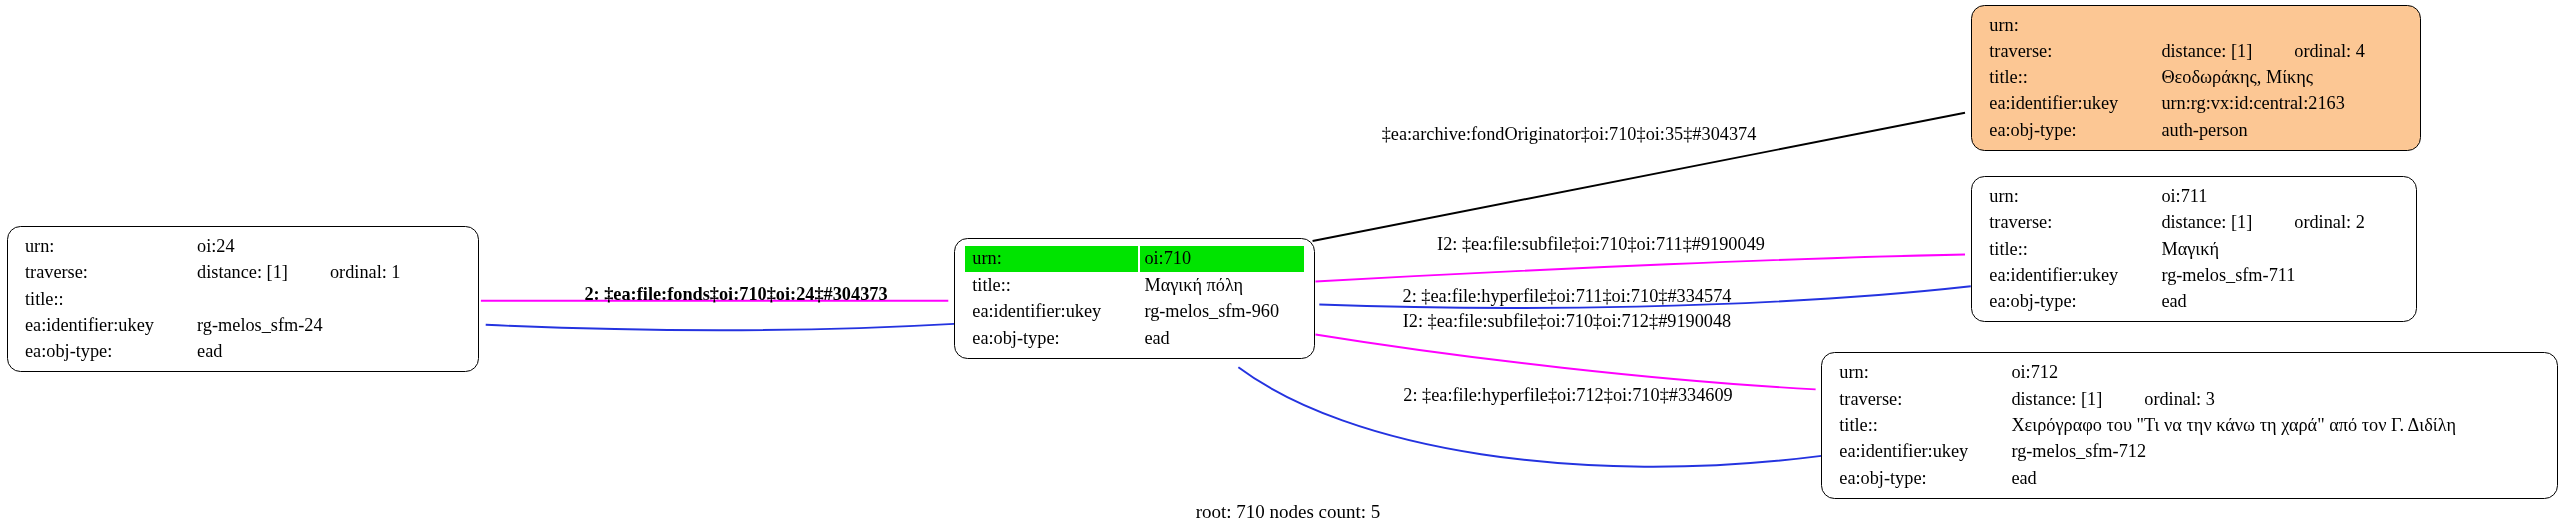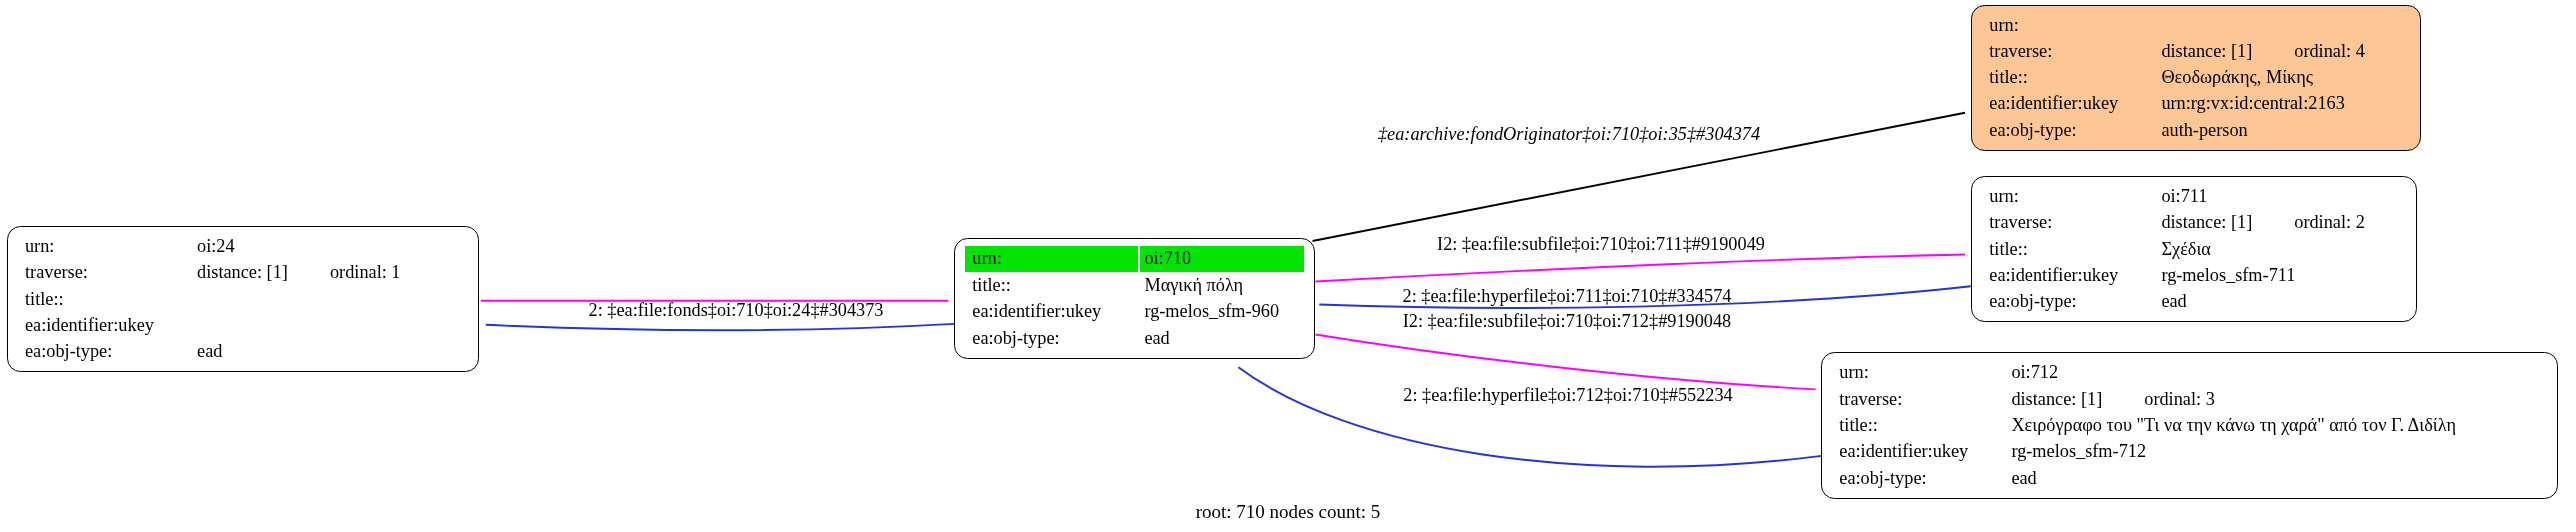--- a/index.html
+++ b/index.html
@@ -83,20 +83,21 @@
       <div class="cell val">
           <span>distance: [1]</span>
           <span class="val2">ordinal: 1</span>
         </div>
     </div>
     <div class="row">
       <div class="cell key">title::</div>
     </div>
     <div class="row">
       <div class="cell key">ea:identifier:ukey</div>
+      <div class="cell val">rg-melos_sfm-24</div>
     </div>
     <div class="row">
       <div class="cell key">ea:obj-type:</div>
       <div class="cell val">ead</div>
     </div>
   </div>
 
   <div class="node" style="left:954px;top:238px;width:361px;height:121px;">
     <div class="row">
       <div class="cell key hl">urn:</div>
@@ -148,21 +149,21 @@
     </div>
     <div class="row">
       <div class="cell key">traverse:</div>
       <div class="cell val">
           <span>distance: [1]</span>
           <span class="val2">ordinal: 2</span>
         </div>
     </div>
     <div class="row">
       <div class="cell key">title::</div>
-      <div class="cell val">Σχέδια</div>
+      <div class="cell val">Μαγική</div>
     </div>
     <div class="row">
       <div class="cell key">ea:identifier:ukey</div>
       <div class="cell val">rg-melos_sfm-711</div>
     </div>
     <div class="row">
       <div class="cell key">ea:obj-type:</div>
       <div class="cell val">ead</div>
     </div>
   </div>
@@ -186,23 +187,23 @@
     <div class="row">
       <div class="cell key">ea:identifier:ukey</div>
       <div class="cell val">rg-melos_sfm-712</div>
     </div>
     <div class="row">
       <div class="cell key">ea:obj-type:</div>
       <div class="cell val">ead</div>
     </div>
   </div>
 
-  <div class="edge-label" style="left:736px;top:310px;">2: ‡ea:file:fonds‡oi:710‡oi:24‡#304373</div>
-  <div class="edge-label" style="left:1569px;top:134px;font-style:italic;">‡ea:archive:fondOriginator‡oi:710‡oi:35‡#304374</div>
+  <div class="edge-label" style="left:736px;top:294px;font-weight:bold;">2: ‡ea:file:fonds‡oi:710‡oi:24‡#304373</div>
+  <div class="edge-label" style="left:1569px;top:134px;">‡ea:archive:fondOriginator‡oi:710‡oi:35‡#304374</div>
   <div class="edge-label" style="left:1569px;top:244px;margin-left:32px;">I2: ‡ea:file:subfile‡oi:710‡oi:711‡#9190049</div>
   <div class="edge-label" style="left:1567px;top:287px;margin-top:9px;">2: ‡ea:file:hyperfile‡oi:711‡oi:710‡#334574</div>
   <div class="edge-label" style="left:1567px;top:321px;">I2: ‡ea:file:subfile‡oi:710‡oi:712‡#9190048</div>
-  <div class="edge-label" style="left:1568px;top:395px;">2: ‡ea:file:hyperfile‡oi:712‡oi:710‡#552234</div>
+  <div class="edge-label" style="left:1568px;top:395px;">2: ‡ea:file:hyperfile‡oi:712‡oi:710‡#334609</div>
 
   <div class="footer" style="left:1288px;top:512px;text-align:right;">root: 710 nodes count: 5</div>
 
 </div>
 
 
 </body></html>

